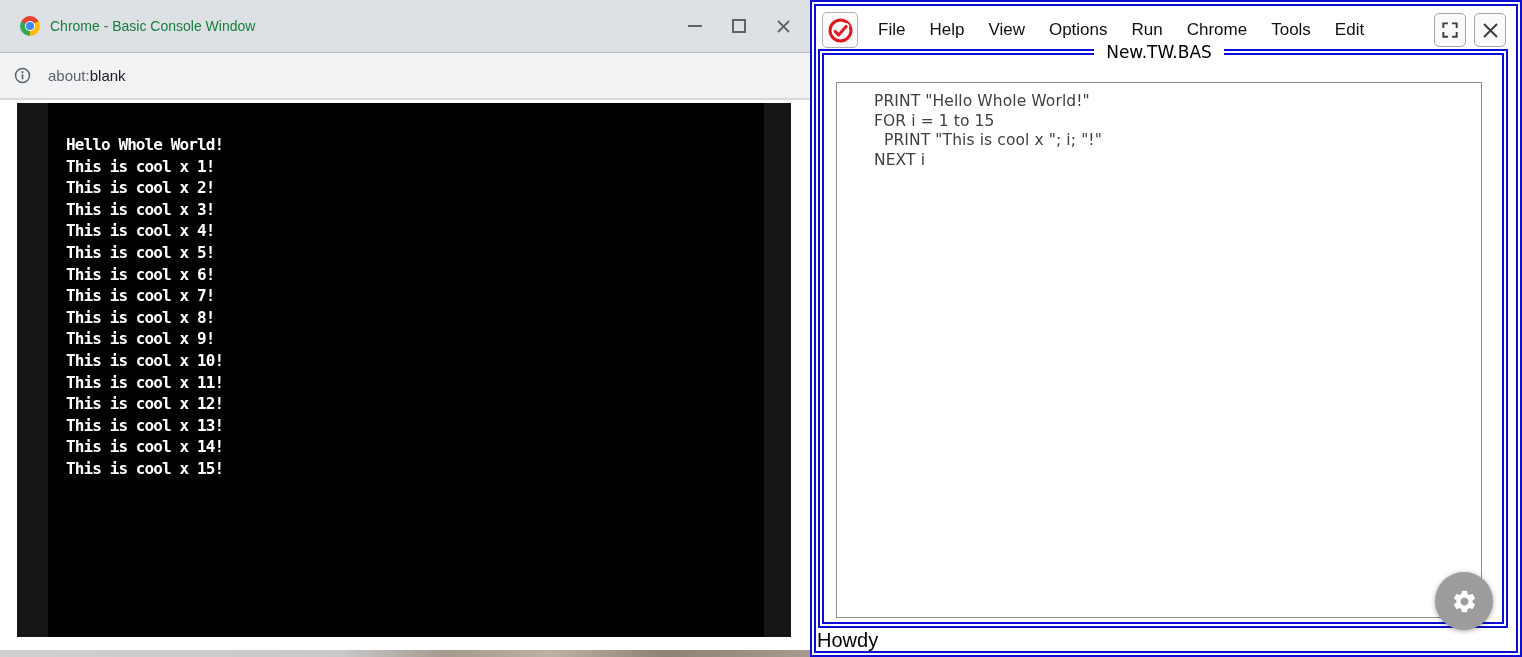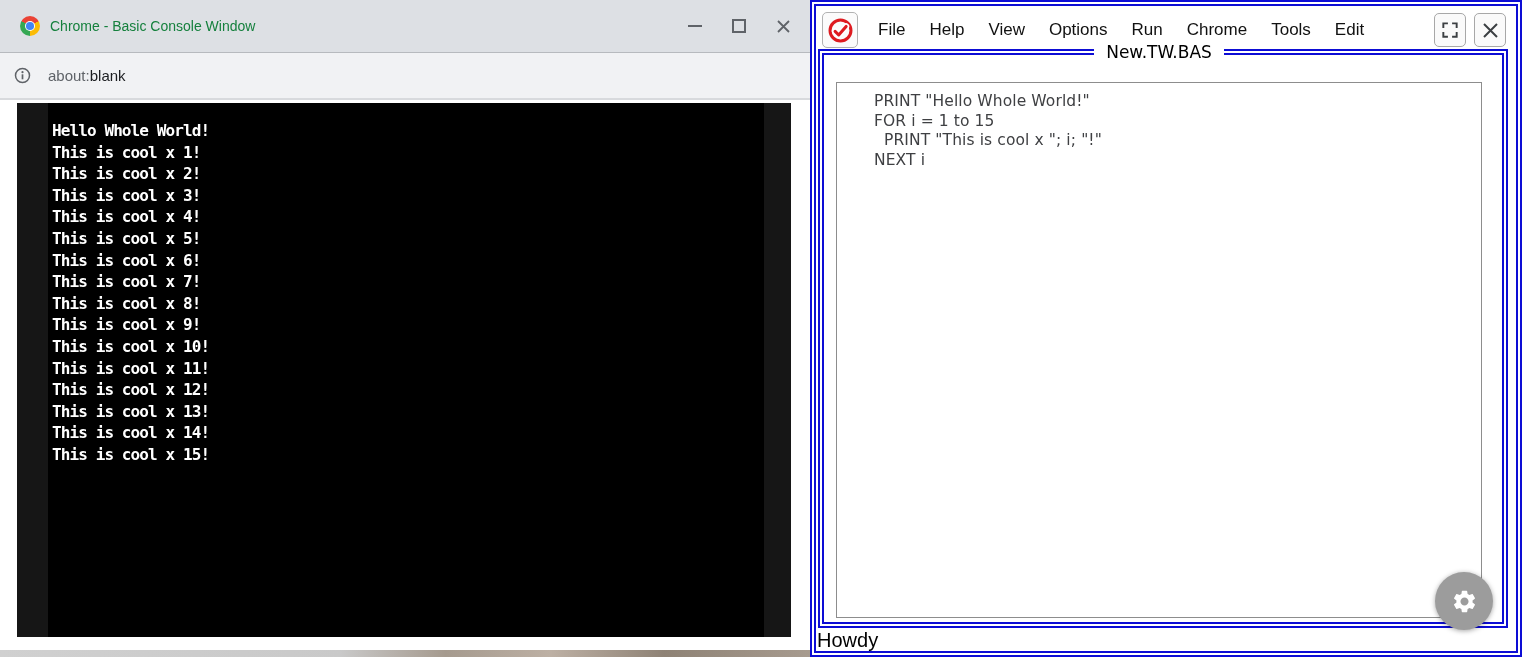--- a/index.html
+++ b/index.html
@@ -37,21 +37,21 @@
   }
   .url { font-size:15px; white-space:nowrap; }
   .url .scheme { color:#5f6368; }
   .url .path { color:#1b1d20; }
 
   .console {
     position:absolute; left:17px; top:103px; width:774px; height:534px; background:#161616;
   }
   .console-canvas { position:absolute; left:31px; right:27px; top:0; bottom:0; background:#000; overflow:hidden; }
   .console-text {
-    margin:4px; padding:13px 0 0 0; white-space:pre;
+    margin:18px; padding:13px 0 0 0; white-space:pre;
     font-family:"DejaVu Sans Mono", monospace; font-weight:700;
     font-size:16px; letter-spacing:-0.9px; line-height:21.6px; color:#ffffff;
   }
 
   
   .basic-window {
     position:absolute; left:810px; top:0; width:712px; height:657px;
     border:6px double #0d0dd5; background:#fff;
   }
   .menubar { display:flex; align-items:center; height:44px; padding:4px 10px 0 6px; }

